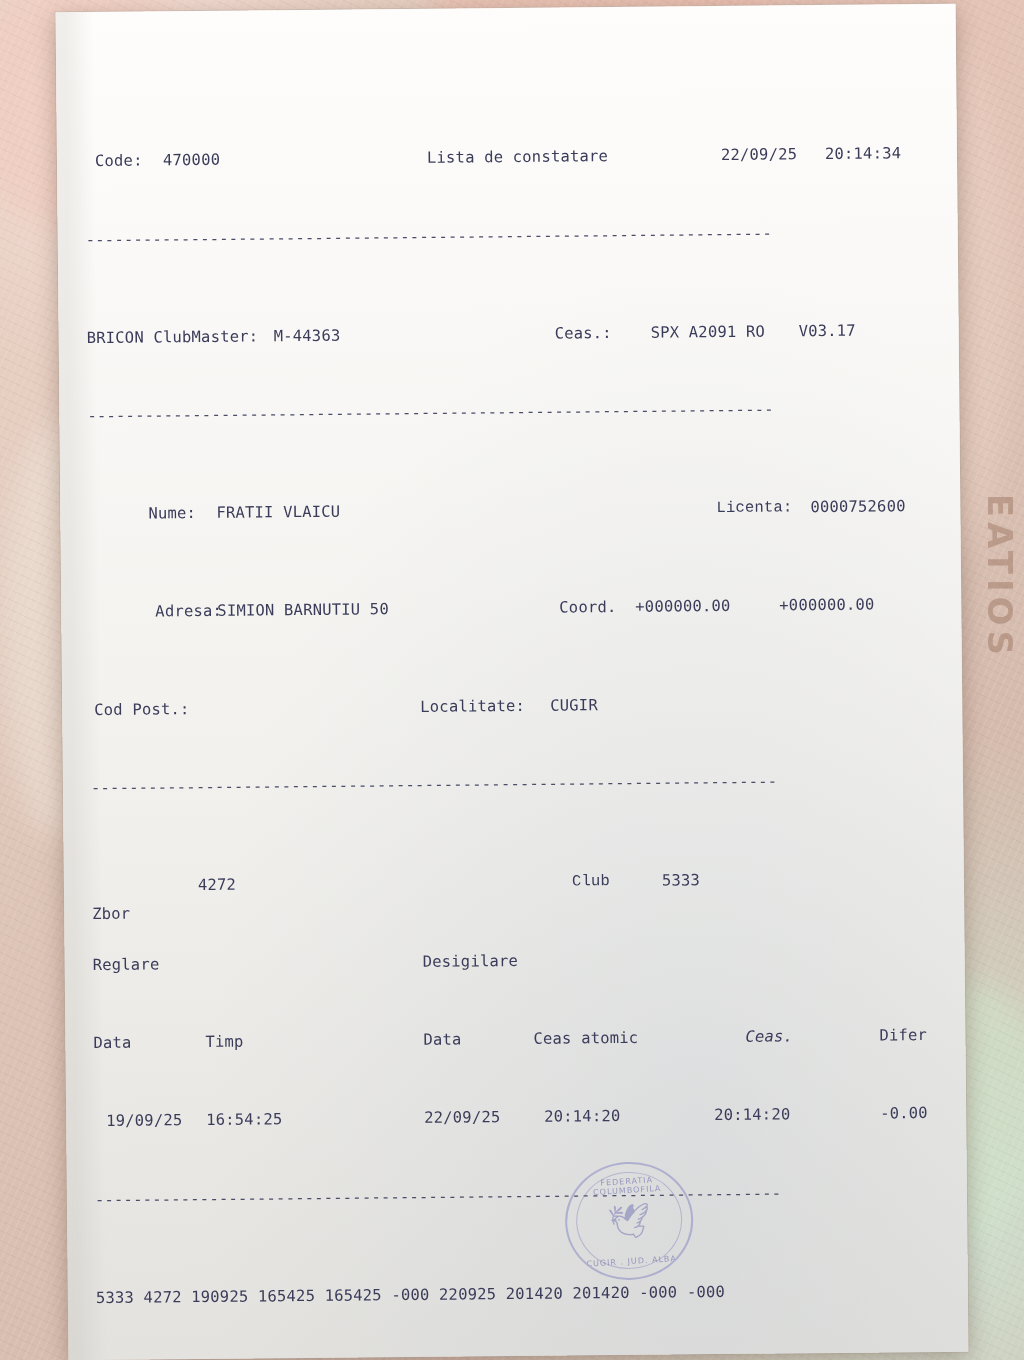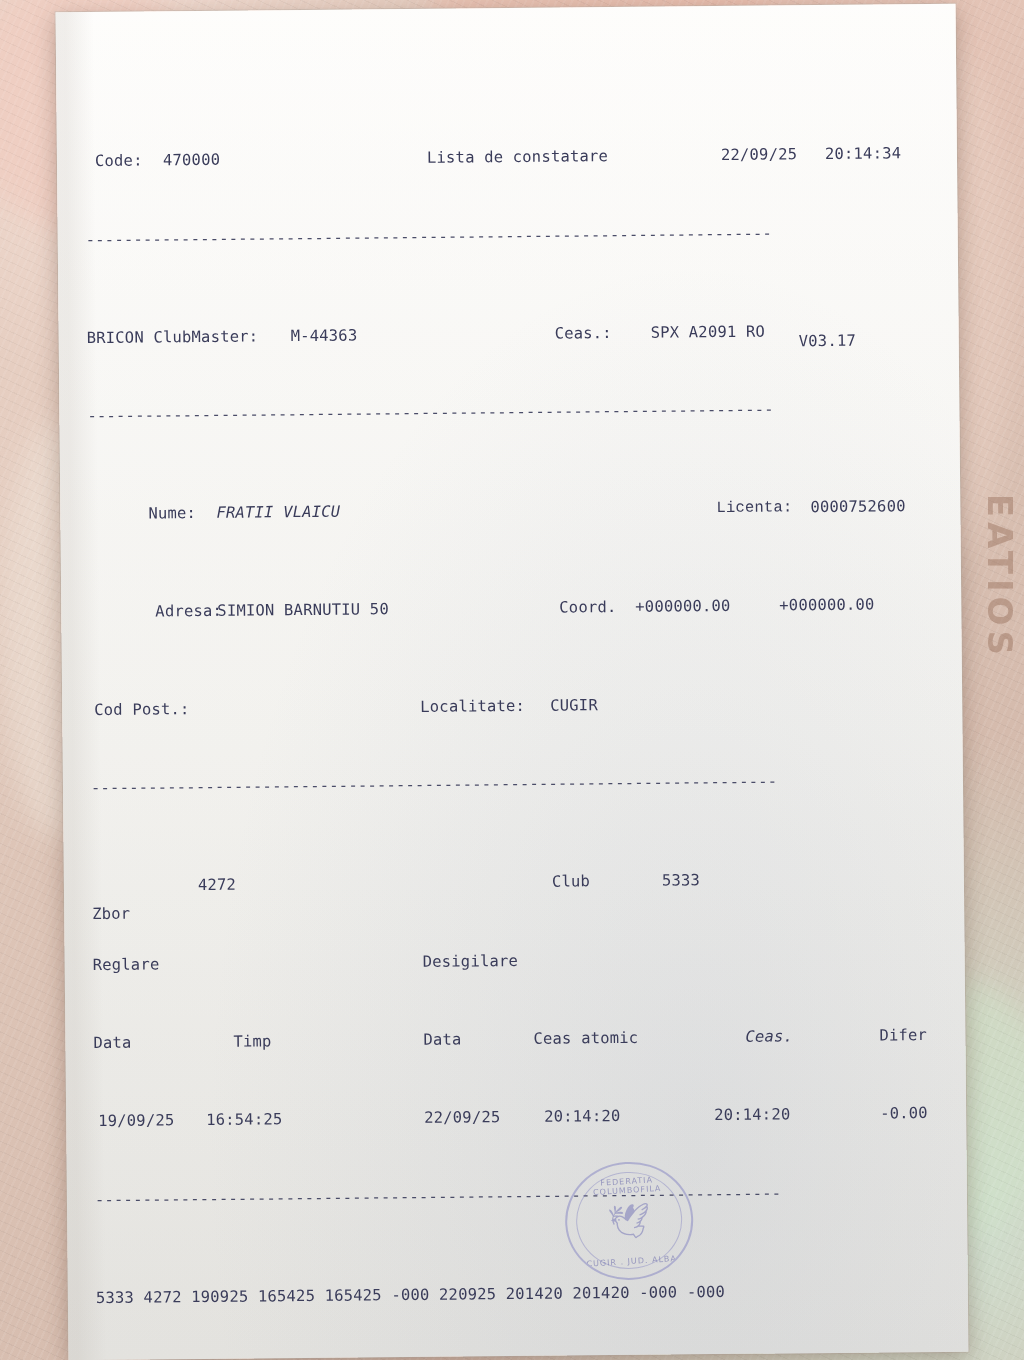--- a/index.html
+++ b/index.html
@@ -141,32 +141,32 @@
       <span class="abs" style="left:342px;">Lista de constatare</span>
       <span class="abs" style="left:636px;">22/09/25</span>
       <span class="abs" style="left:740px;">20:14:34</span>
     </div>
 
     <div class="dashes">------------------------------------------------------------------------</div>
 
     
     <div class="row">
       <span class="abs" style="left:0px;">BRICON ClubMaster:</span>
-      <span class="abs" style="left:204px;text-align:center;">M-44363</span>
+      <span class="abs" style="left:187px;text-align:center;">M-44363</span>
       <span class="abs" style="left:468px;">Ceas.:</span>
       <span class="abs" style="left:564px;">SPX A2091 RO</span>
-      <span class="abs" style="left:712px;margin-top:10px;">V03.17</span>
+      <span class="abs" style="left:712px;">V03.17</span>
     </div>
 
     <div class="dashes">------------------------------------------------------------------------</div>
 
     
     <div class="row">
       <span class="abs" style="left:60px;">Nume:</span>
-      <span class="abs" style="left:128px;font-style:italic;">FRATII VLAICU</span>
+      <span class="abs" style="left:128px;">FRATII VLAICU</span>
       <span class="abs" style="left:628px;font-family:Liberation Mono, monospace;">Licenta:</span>
       <span class="abs" style="left:722px;">0000752600</span>
     </div>
 
     
     <div class="row">
       <span class="abs" style="left:44px;margin-left:22px;">Adresa:</span>
       <span class="abs" style="left:128px;">SIMION BARNUTIU 50</span>
       <span class="abs" style="left:470px;">Coord.</span>
       <span class="abs" style="left:546px;">+000000.00</span>
@@ -179,40 +179,40 @@
       <span class="abs" style="left:330px;">Localitate:</span>
       <span class="abs" style="left:460px;">CUGIR</span>
     </div>
 
     <div class="dashes">------------------------------------------------------------------------</div>
 
     
     <div class="row">
       <span class="abs" style="left:0px;margin-top:28px;">Zbor</span>
       <span class="abs" style="left:106px;">4272</span>
-      <span class="abs" style="left:460px;">Club</span>
+      <span class="abs" style="left:480px;font-family:Liberation Mono, monospace;">Club</span>
       <span class="abs" style="left:570px;">5333</span>
     </div>
 
     <div class="row">
       <span class="abs" style="left:0px;">Reglare</span>
       <span class="abs" style="left:330px;">Desigilare</span>
     </div>
 
     <div class="row">
       <span class="abs" style="left:0px;">Data</span>
-      <span class="abs" style="left:112px;margin-left:28px;">Timp</span>
+      <span class="abs" style="left:112px;">Timp</span>
       <span class="abs" style="left:330px;">Data</span>
       <span class="abs" style="left:440px;">Ceas atomic</span>
       <span class="abs" style="left:652px;font-style:italic;">Ceas.</span>
       <span class="abs" style="left:786px;">Difer</span>
     </div>
 
     <div class="row">
-      <span class="abs" style="left:4px;">19/09/25</span>
+      <span class="abs" style="left:12px;">19/09/25</span>
       <span class="abs" style="left:112px;">16:54:25</span>
       <span class="abs" style="left:330px;">22/09/25</span>
       <span class="abs" style="left:450px;">20:14:20</span>
       <span class="abs" style="left:620px;">20:14:20</span>
       <span class="abs" style="left:786px;">-0.00</span>
     </div>
 
     <div class="dashes">------------------------------------------------------------------------</div>
 
     

